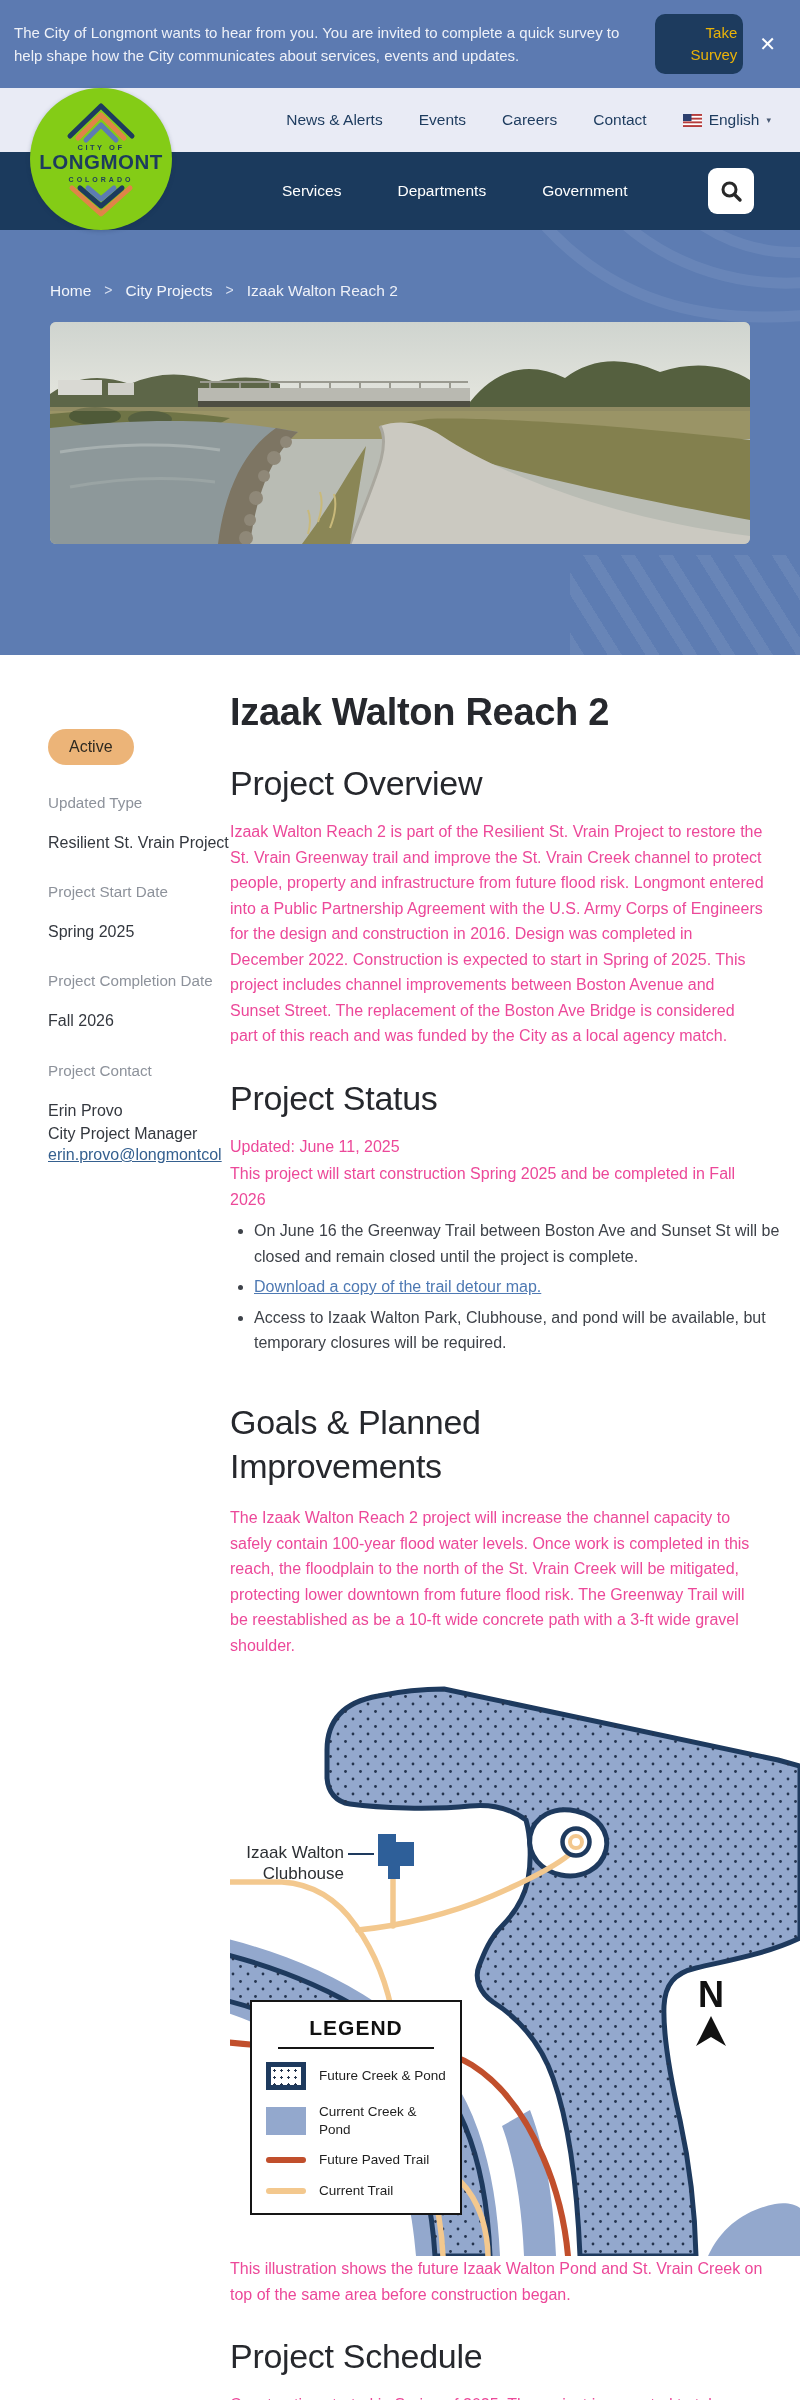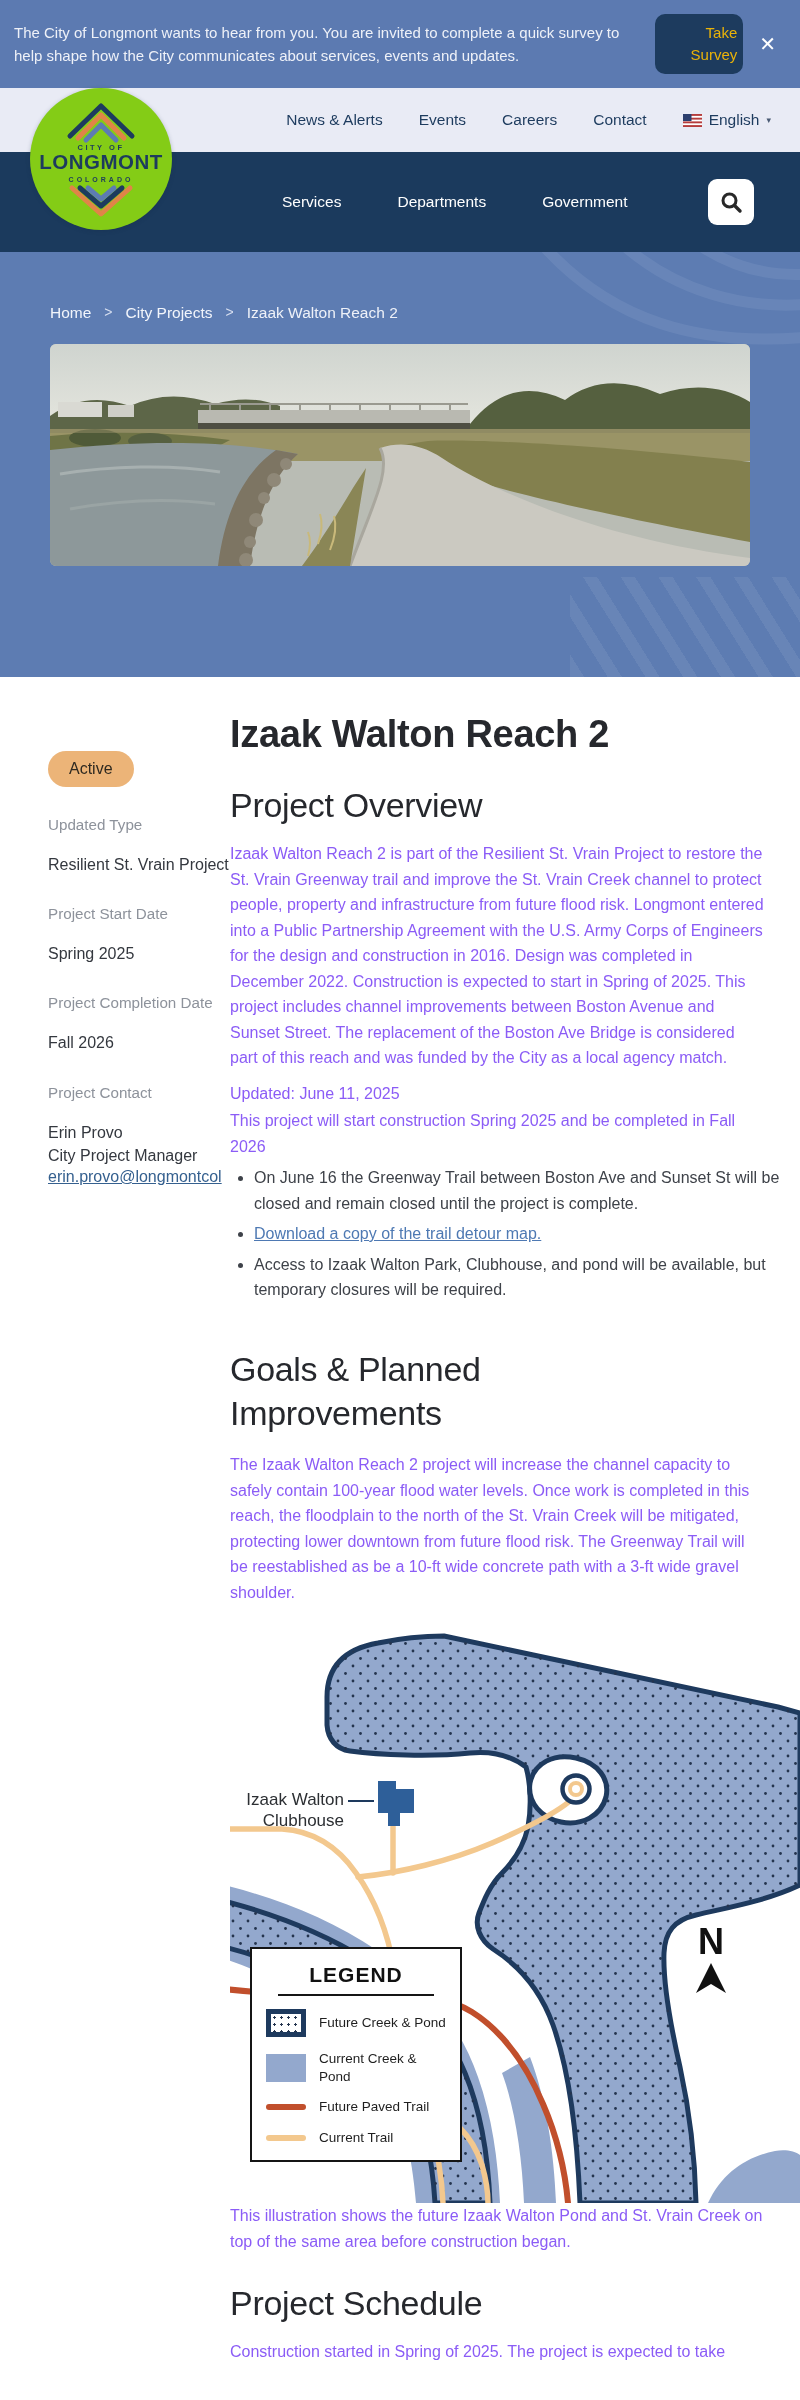--- a/index.html
+++ b/index.html
@@ -15,21 +15,21 @@
   .banner-close{color:#fff;font-size:20px;margin:0 10px 0 16px;cursor:pointer;}
 
   
   .topbar{background:#e9ebf5;height:64px;display:flex;align-items:center;}
   .topbar-nav{margin-left:auto;display:flex;align-items:center;gap:36px;padding-right:29px;}
   .topbar-nav a{color:#1d3b5e;font-size:15.5px;text-decoration:none;}
   .lang{display:flex;align-items:center;gap:7px;color:#1d3b5e;font-size:15.5px;cursor:pointer;}
   .lang .caret{font-size:9px;color:#4a5b74;}
 
   
-  .mainnav{background:#1b3a5d;height:100px;display:flex;align-items:center;position:relative;}
+  .mainnav{background:#1b3a5d;height:78px;display:flex;align-items:center;position:relative;}
   .mainnav a{color:#fff;font-size:15.5px;text-decoration:none;}
   .mainnav a:first-of-type{margin-left:282px;}
   .mainnav a + a{margin-left:56px;}
   .search-btn{margin-left:auto;margin-right:46px;width:46px;height:46px;background:#fff;border:none;
     border-radius:9px;display:flex;align-items:center;justify-content:center;cursor:pointer;}
 
   
   .logo{position:absolute;left:30px;top:88px;width:142px;height:142px;border-radius:50%;
     background:#84cc16;z-index:20;box-shadow:0 1px 4px rgba(20,40,70,.25);}
 
@@ -48,21 +48,21 @@
   .sidebar{width:182px;flex:none;padding-top:38px;}
   .badge{display:inline-block;background:#ecb478;color:#2f2a21;font-size:16px;padding:9px 21px;border-radius:22px;}
   .flabel{margin-top:27px;color:#8d929b;font-size:15.2px;line-height:1.45;}
   .fvalue{color:#34383f;font-size:16px;line-height:1.45;margin-top:17px;}
   .email-link{color:#35608f;font-size:16px;text-decoration:underline;display:inline-block;margin-top:1px;word-break:break-all;}
 
   .main{width:570px;flex:none;}
   .main h1{font-size:38px;font-weight:700;color:#26282d;margin:0 0 16px;letter-spacing:-.3px;}
   .main h2{font-size:34px;font-weight:500;color:#26282d;margin:30px 0 16px;letter-spacing:-.3px;}
   .main h2.goals{max-width:430px;line-height:1.32;margin-top:44px;}
-  .main p{font-size:16px;line-height:25.5px;color:#8b5cf6;margin:0 0 10px;padding-right:35px;}
+  .main p{font-size:16px;line-height:25.5px;color:#ec4899;margin:0 0 10px;padding-right:35px;}
   .main p.tight{margin:0 0 2px;}
   .main ul{margin:6px 0 0;padding-left:24px;}
   .main li{font-size:16px;line-height:25.5px;color:#3e4249;margin-bottom:5px;padding-right:20px;}
   .main li a{color:#4e79b3;text-decoration:underline;}
 
   
   .map-wrap{position:relative;width:570px;height:570px;margin-top:28px;background:#fff;}
   .legend{position:absolute;left:20px;top:314px;width:212px;box-sizing:border-box;background:#fff;
     border:2.5px solid #151515;padding:12px 14px 14px;}
   .legend-title{font-size:21px;font-weight:700;letter-spacing:1px;text-align:center;color:#111;
@@ -236,20 +236,21 @@
       <div class="fvalue" style="margin-top:0">City Project Manager</div>
       <a href="#" class="email-link">erin.provo@longmontcol</a>
     </aside>
 
     <main class="main">
       <h1>Izaak Walton Reach 2</h1>
 
       <h2>Project Overview</h2>
       <p>Izaak Walton Reach 2 is part of the Resilient St. Vrain Project to restore the St. Vrain Greenway trail and improve the St. Vrain Creek channel to protect people, property and infrastructure from future flood risk. Longmont entered into a Public Partnership Agreement with the U.S. Army Corps of Engineers for the design and construction in 2016. Design was completed in December 2022. Construction is expected to start in Spring of 2025. This project includes channel improvements between Boston Avenue and Sunset Street. The replacement of the Boston Ave Bridge is considered part of this reach and was funded by the City as a local agency match.</p>
 
+      <h2>Project Status</h2>
       <p class="tight">Updated: June 11, 2025</p>
       <p class="tight">This project will start construction Spring 2025 and be completed in Fall 2026</p>
       <ul>
         <li>On June 16 the Greenway Trail between Boston Ave and Sunset St will be closed and remain closed until the project is complete.</li>
         <li><a href="#">Download a copy of the trail detour map.</a></li>
         <li>Access to Izaak Walton Park, Clubhouse, and pond will be available, but temporary closures will be required.</li>
       </ul>
 
       <h2 class="goals">Goals &amp; Planned Improvements</h2>
       <p>The Izaak Walton Reach 2 project will increase the channel capacity to safely contain 100-year flood water levels. Once work is completed in this reach, the floodplain to the north of the St. Vrain Creek will be mitigated, protecting lower downtown from future flood risk. The Greenway Trail will be reestablished as be a 10-ft wide concrete path with a 3-ft wide gravel shoulder.</p>

